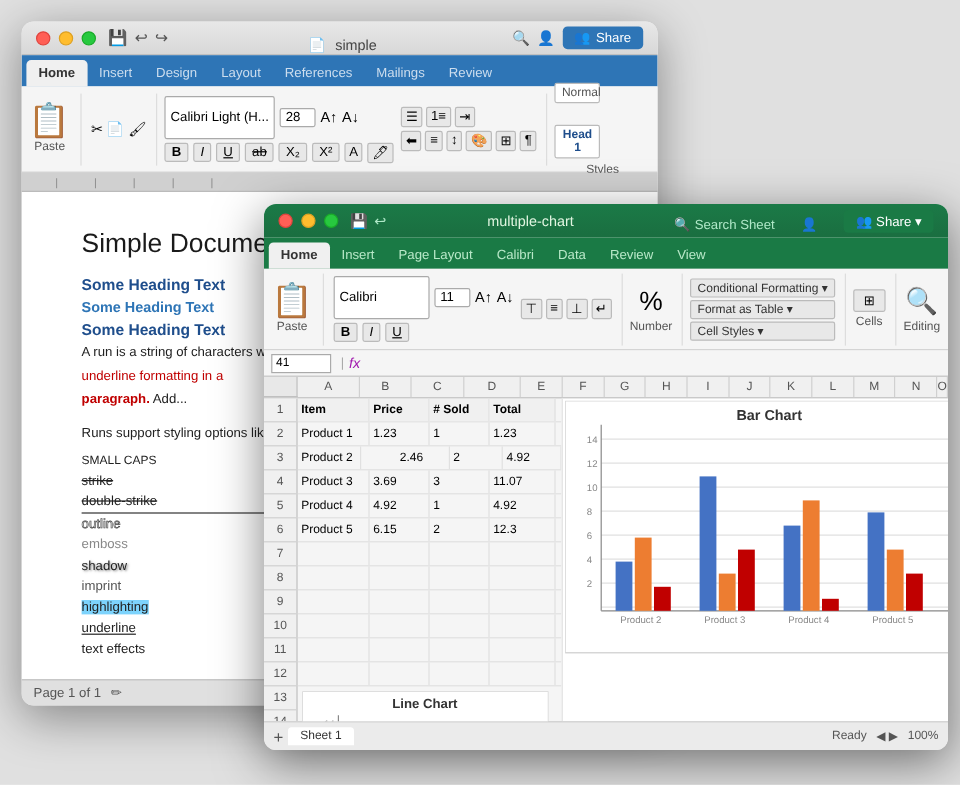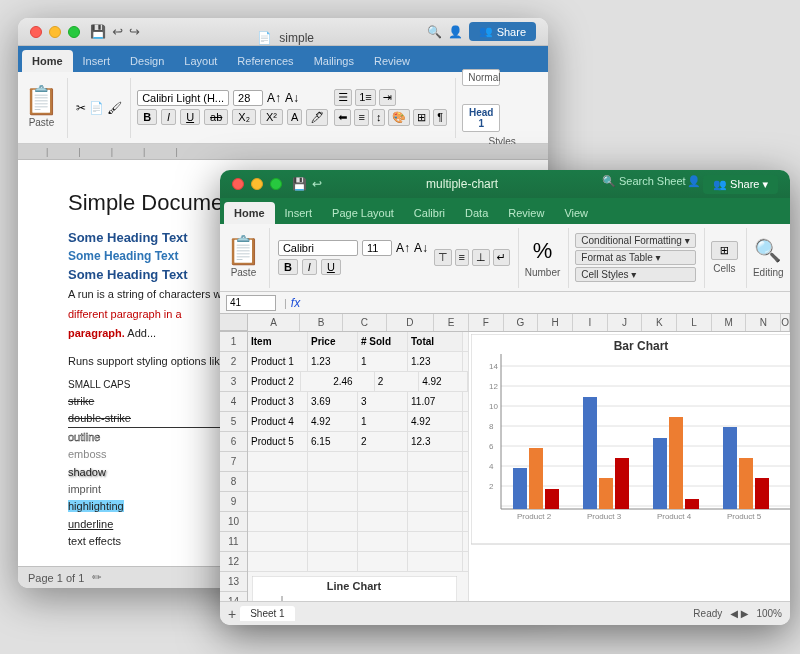--- a/index.html
+++ b/index.html
@@ -112,21 +112,21 @@
     }
     .font-row {
       display: flex;
       align-items: center;
       gap: 4px;
     }
     .font-box {
       border: 1px solid #aaa;
       background: white;
       font-size: 11px;
-      padding: 1px 4px;
+      padding: 11px 4px;
       border-radius: 2px;
       min-width: 80px;
     }
     .size-box {
       border: 1px solid #aaa;
       background: white;
       font-size: 11px;
       padding: 1px 4px;
       border-radius: 2px;
       width: 30px;
@@ -301,21 +301,21 @@
       width: 50px;
       height: 16px;
       font-size: 10px;
       padding: 0 3px;
       margin-right: 4px;
       display: flex;
       align-items: center;
     }
     .fx-label {
       font-size: 12px;
-      color: #1d4ed8;
+      color: #a21caf;
       margin-right: 4px;
       font-style: italic;
     }
     .row-headers {
       width: 28px;
       background: #f0f0f0;
       border-right: 1px solid #c0c0c0;
       flex-shrink: 0;
       overflow: hidden;
     }
@@ -530,21 +530,21 @@
   </div>
 
   <div class="word-document-area">
     <div class="doc-main-title">Simple Document Formatting</div>
 
     <div class="doc-heading1">Some Heading Text</div>
     <div class="doc-heading2">Some Heading Text</div>
     <div class="doc-heading1">Some Heading Text</div>
     <div class="doc-body">A run is a string of characters with the same formatting.</div>
     <div class="doc-body">
-      <span class="doc-red">different paragraph in a</span>
+      <span class="doc-red">underline formatting in a</span>
     </div>
     <div class="doc-body">
       <span class="doc-red doc-bold">paragraph.</span>
       <span> Add...</span>
     </div>
     <div class="doc-body" style="margin-top:8px;">Runs support styling options like:</div>
     <div class="doc-list">
       <div class="doc-list-item small-caps">SMALL CAPS</div>
       <div class="doc-list-item strikethrough">strike</div>
       <div class="doc-list-item" style="text-decoration:line-through;border-bottom:1px solid #333;">double-strike</div>
@@ -572,21 +572,21 @@
       <div class="tl tl-yellow"></div>
       <div class="tl tl-green"></div>
     </div>
     <div style="display:flex;align-items:center;gap:5px;font-size:12px;color:#b0e8c8;">
       <span>💾</span>
       <span>↩</span>
     </div>
     <div class="excel-title">
       <span>multiple-chart</span>
     </div>
-    <div style="display:flex;align-items:flex-start;gap:2px;font-size:11px;color:#b0e8c8;">
+    <div style="display:flex;align-items:flex-end;gap:22px;font-size:11px;color:#b0e8c8;">
       <span>🔍 Search Sheet</span>
       <span>👤</span>
       <button class="share-btn-excel">👥 Share ▾</button>
     </div>
   </div>
 
   <div class="excel-ribbon-tabs">
     <div class="excel-tab active">Home</div>
     <div class="excel-tab">Insert</div>
     <div class="excel-tab">Page Layout</div>

